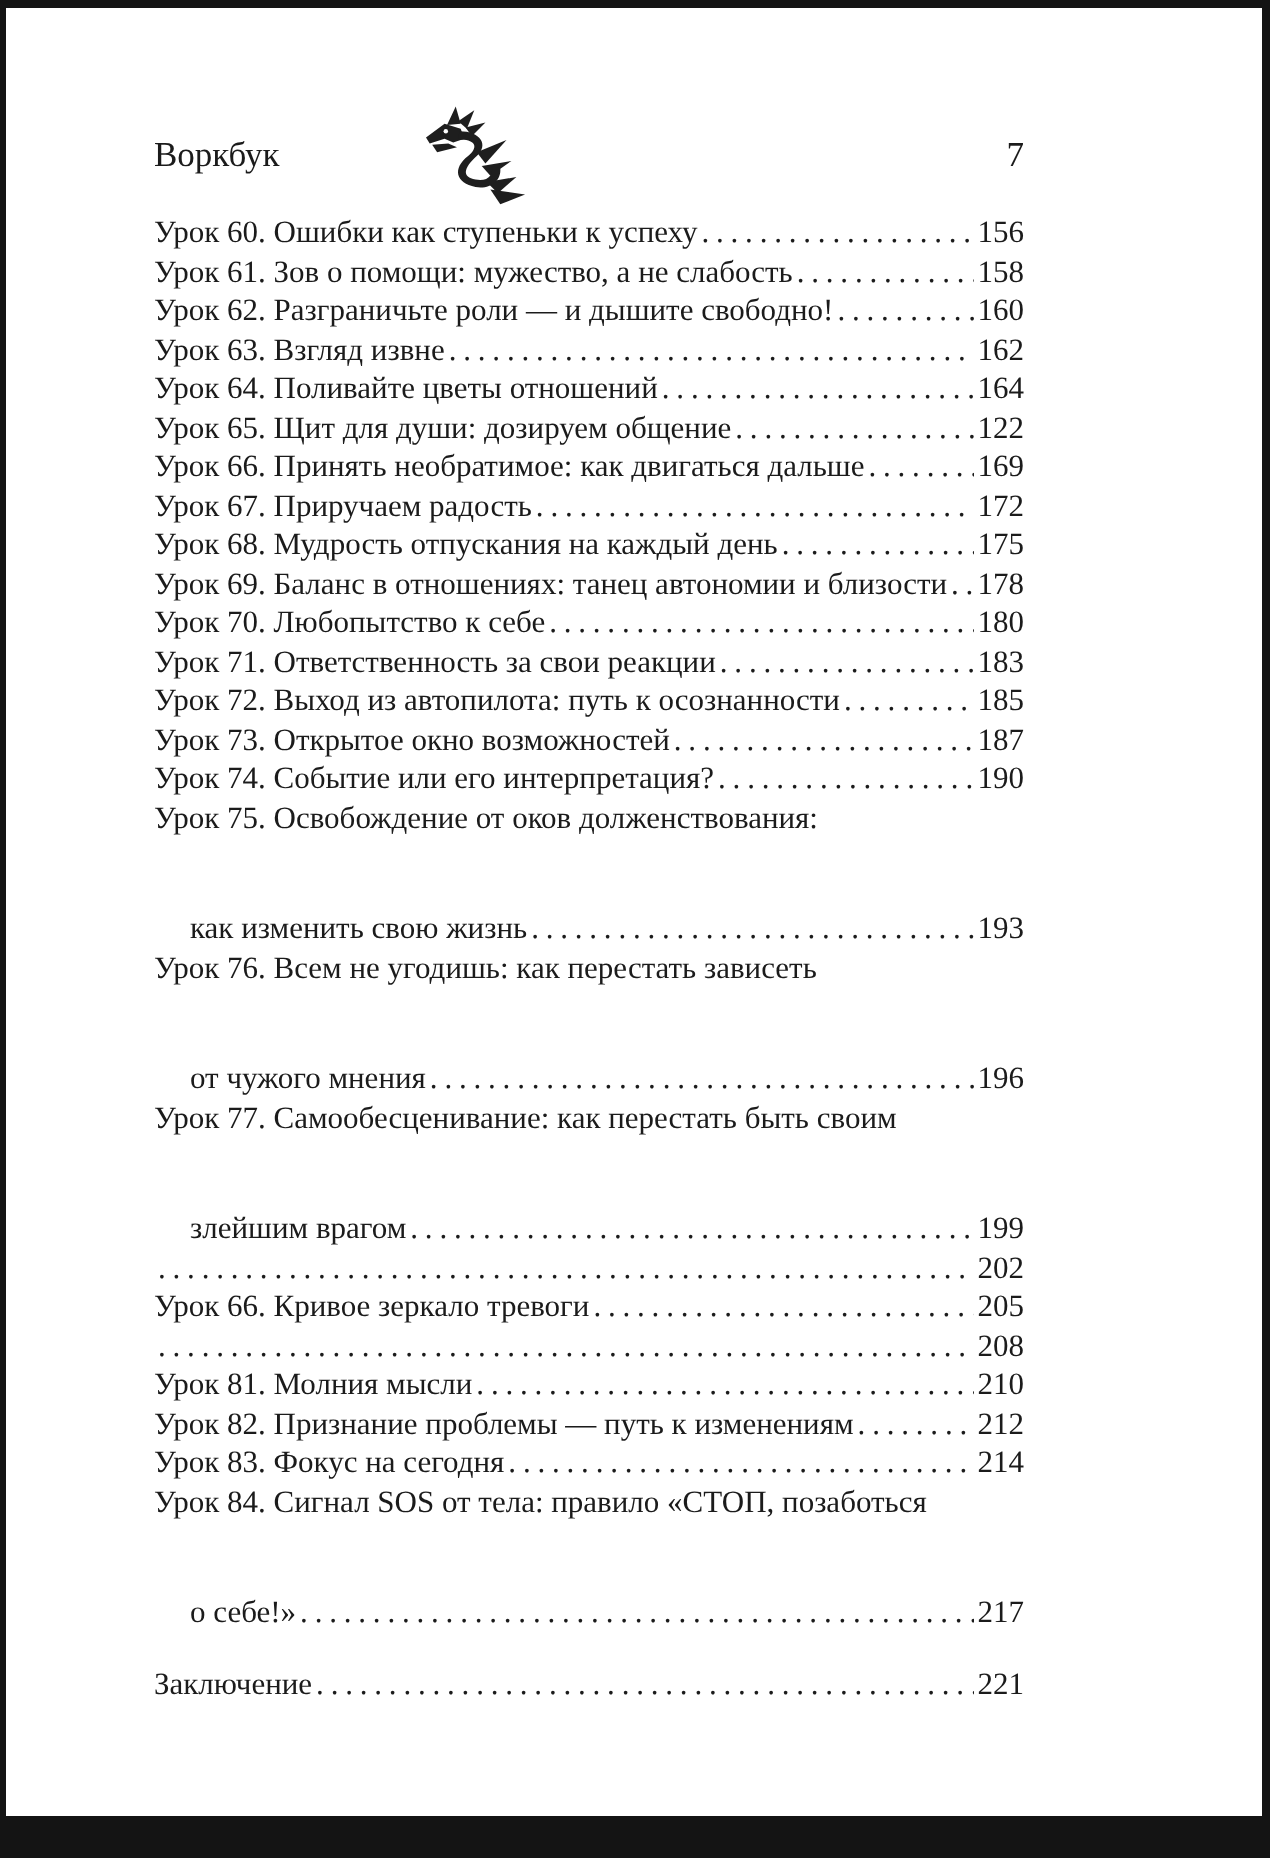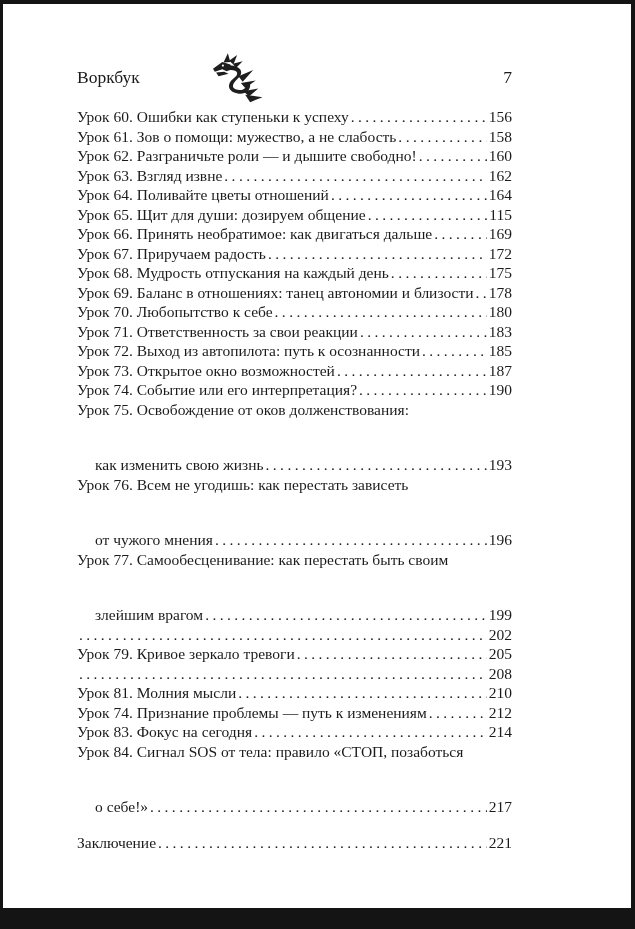--- a/index.html
+++ b/index.html
@@ -135,21 +135,21 @@
           <div class="toc-line">
             <span class="toc-text">Урок 64. Поливайте цветы отношений</span>
             <span class="dots"></span>
             <span class="pg">164</span>
           </div>
         </div>
         <div>
           <div class="toc-line">
             <span class="toc-text">Урок 65. Щит для души: дозируем общение</span>
             <span class="dots"></span>
-            <span class="pg">115</span>
+            <span class="pg">122</span>
           </div>
         </div>
         <div>
           <div class="toc-line">
             <span class="toc-text">Урок 66. Принять необратимое: как двигаться дальше</span>
             <span class="dots"></span>
             <span class="pg">169</span>
           </div>
         </div>
         <div>
@@ -239,41 +239,41 @@
           </div>
         </div>
         <div>
           <div class="toc-line">
             <span class="dots"></span>
             <span class="pg">202</span>
           </div>
         </div>
         <div>
           <div class="toc-line">
-            <span class="toc-text">Урок 79. Кривое зеркало тревоги</span>
+            <span class="toc-text">Урок 66. Кривое зеркало тревоги</span>
             <span class="dots"></span>
             <span class="pg">205</span>
           </div>
         </div>
         <div>
           <div class="toc-line">
             <span class="dots"></span>
             <span class="pg">208</span>
           </div>
         </div>
         <div>
           <div class="toc-line">
             <span class="toc-text">Урок 81. Молния мысли</span>
             <span class="dots"></span>
             <span class="pg">210</span>
           </div>
         </div>
         <div>
           <div class="toc-line">
-            <span class="toc-text">Урок 74. Признание проблемы — путь к изменениям</span>
+            <span class="toc-text">Урок 82. Признание проблемы — путь к изменениям</span>
             <span class="dots"></span>
             <span class="pg">212</span>
           </div>
         </div>
         <div>
           <div class="toc-line">
             <span class="toc-text">Урок 83. Фокус на сегодня</span>
             <span class="dots"></span>
             <span class="pg">214</span>
           </div>

